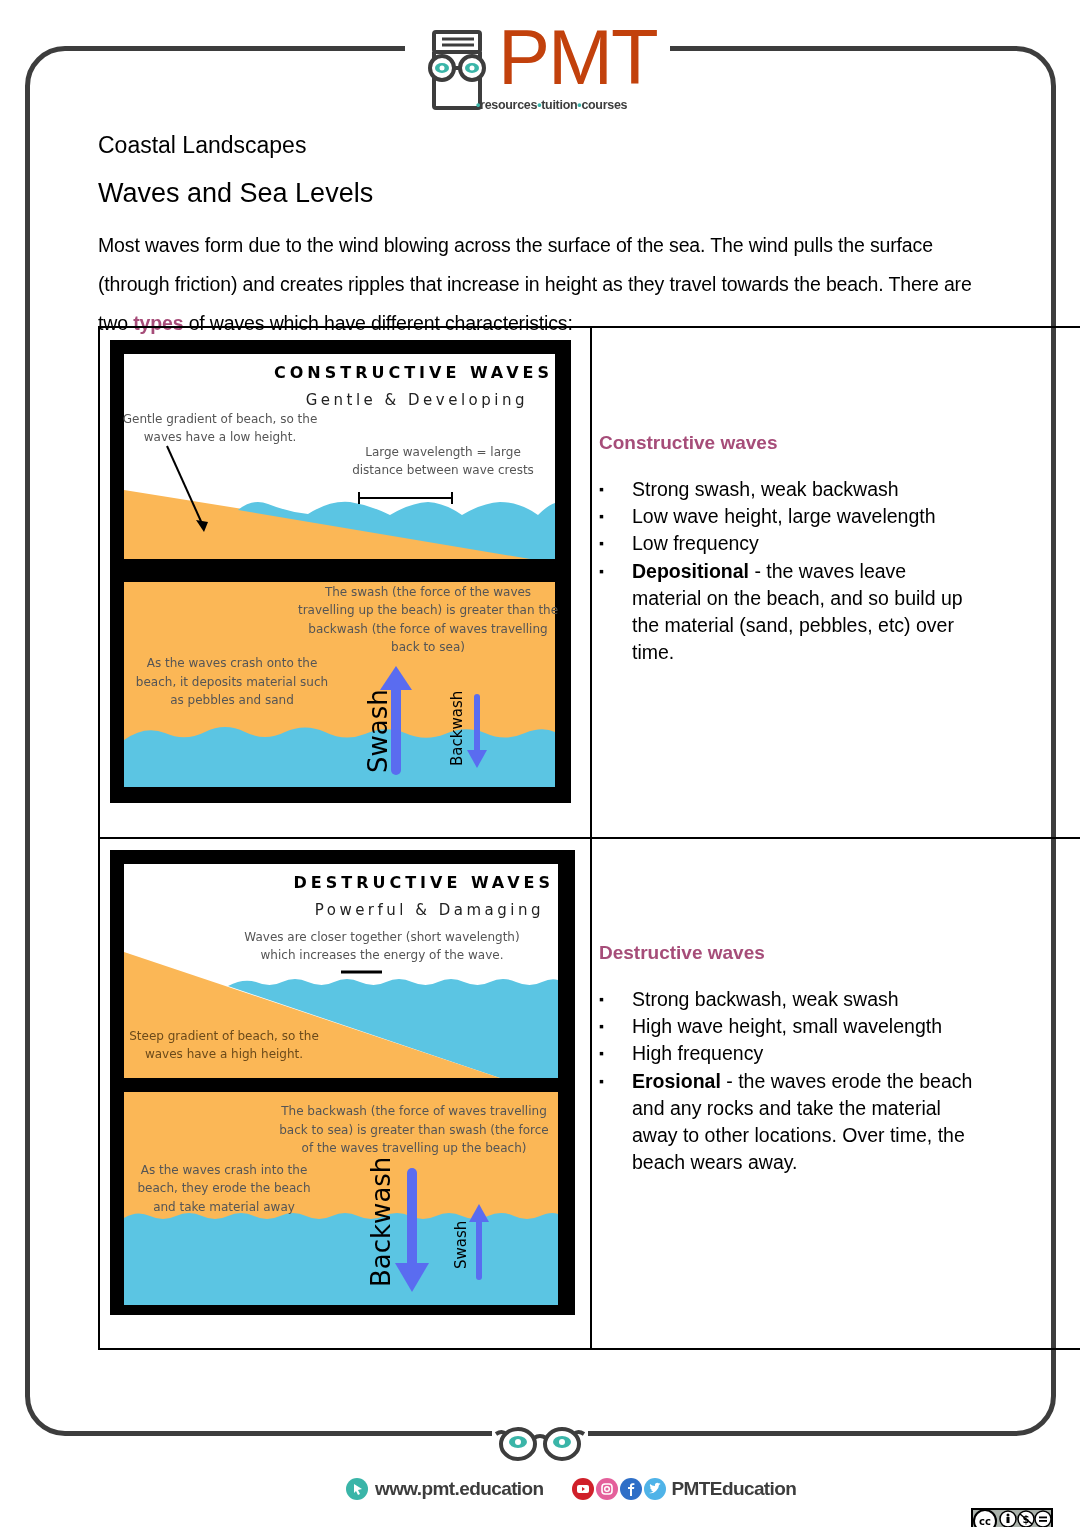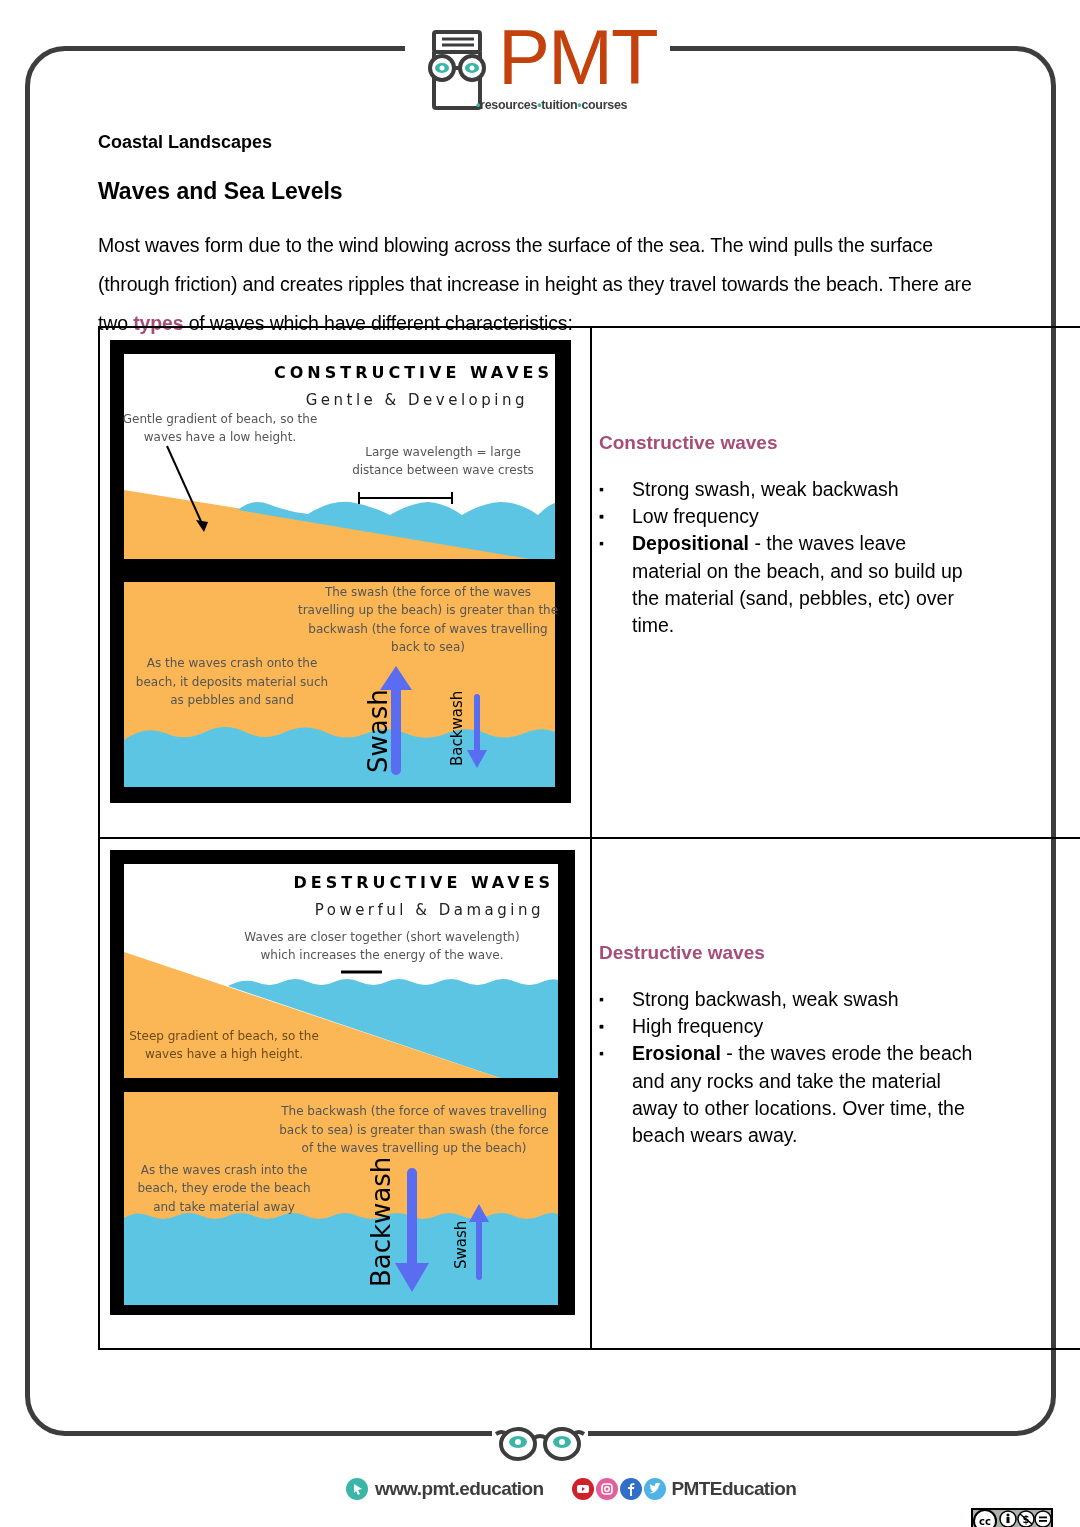--- a/index.html
+++ b/index.html
@@ -9,22 +9,22 @@
   .frame { position: absolute; left: 25px; top: 46px; width: 1031px; height: 1390px;
     border: 5px solid #3d3d3d; border-radius: 40px; }
   .logo-mask { position: absolute; left: 405px; top: 30px; width: 265px; height: 40px; background: #fff; }
   .logo { position: absolute; left: 420px; top: 28px; width: 245px; height: 86px; }
   .logo-text { position: absolute; left: 498px; top: 18px; font-family: "Liberation Sans", sans-serif;
     font-size: 78px; font-weight: 400; color: #c2410c; letter-spacing: -2px; line-height: 1; }
   .logo-tag { position: absolute; left: 476px; top: 98px; font-family: "Liberation Sans", sans-serif;
     font-size: 12.5px; color: #3d3d3d; font-weight: 700; letter-spacing: -0.3px; }
   .logo-tag .dot { color: #3ab5a8; }
 
-  .title { position: absolute; left: 98px; top: 132px; font-size: 18px; font-weight: 700; }
-  .subtitle { position: absolute; left: 98px; top: 178px; font-size: 23px; font-weight: 700; }
+  .title { position: absolute; left: 98px; top: 132px; font-size: 23px; font-weight: 400; }
+  .subtitle { position: absolute; left: 98px; top: 178px; font-size: 27px; font-weight: 400; }
   .intro { position: absolute; left: 98px; top: 226px; width: 900px; font-size: 19.5px; line-height: 39px; letter-spacing: -0.15px; }
   .accent { color: #a64d79; font-weight: 700; }
 
   .table { position: absolute; left: 98px; top: 326px; width: 984px; height: 1024px;
     border: 2px solid #000; }
   .vline { position: absolute; left: 490px; top: 0; width: 2px; height: 100%; background: #000; }
   .hline { position: absolute; left: 0; top: 509px; width: 100%; height: 2px; background: #000; }
 
   .diagram { position: absolute; background: #000; }
   .d1 { left: 10px; top: 12px; width: 461px; height: 463px; }
@@ -118,21 +118,21 @@
       <text x="122" y="364" text-anchor="middle" font-size="12" fill="#555">as pebbles and sand</text>
       <text x="0" y="0" font-size="26" fill="#000" transform="translate(277,433) rotate(-90)">Swash</text>
       <text x="0" y="0" font-size="15" fill="#000" transform="translate(352,426) rotate(-90)">Backwash</text>
     </svg>
   </div>
 
   <div class="desc desc1">
     <h3>Constructive waves</h3>
     <ul>
       <li><span class="bullet">▪</span><span>Strong swash, weak backwash</span></li>
-      <li><span class="bullet">▪</span></li>
+      <li><span class="bullet">▪</span><span>Low wave height, large wavelength</span></li>
       <li><span class="bullet">▪</span><span>Low frequency</span></li>
       <li><span class="bullet">▪</span><b>Depositional</b><span> - the waves leave material on the beach, and so build up the material (sand, pebbles, etc) over time.</span></li>
     </ul>
   </div>
 
   <div class="diagram d2">
     <svg width="465" height="465" viewBox="0 0 465 465" font-family="'DejaVu Sans', sans-serif">
 
       <rect x="14" y="14" width="434" height="214" fill="#ffffff"></rect>
       <path d="M118 136 Q133 128 146 132 Q160 138 172 132 Q185 126 198 132 Q212 138 224 132 Q237 126 250 132 Q264 138 276 132 Q289 126 302 132 Q316 138 328 132 Q341 126 354 132 Q368 138 380 132 Q393 126 406 132 Q420 138 432 132 Q441 128 448 130 L448 228 L390 228 Z" fill="#5bc5e3"></path>
@@ -159,21 +159,21 @@
       <text x="114" y="361" text-anchor="middle" font-size="12" fill="#555">and take material away</text>
       <text x="0" y="0" font-size="26" fill="#000" transform="translate(280,437) rotate(-90)">Backwash</text>
       <text x="0" y="0" font-size="15" fill="#000" transform="translate(356,419) rotate(-90)">Swash</text>
     </svg>
   </div>
 
   <div class="desc desc2">
     <h3>Destructive waves</h3>
     <ul>
       <li><span class="bullet">▪</span><span>Strong backwash, weak swash</span></li>
-      <li><span class="bullet">▪</span></li>
+      <li><span class="bullet">▪</span><span>High wave height, small wavelength</span></li>
       <li><span class="bullet">▪</span><span>High frequency</span></li>
       <li><span class="bullet">▪</span><b>Erosional</b><span> - the waves erode the beach and any rocks and take the material away to other locations. Over time, the beach wears away.</span></li>
     </ul>
   </div>
 </div>
 
 <div class="footer-glasses">
   <svg width="96" height="40" viewBox="0 0 96 40">
     <path d="M4 8 Q10 4 14 8" fill="none" stroke="#3d3d3d" stroke-width="4"></path>
     <path d="M82 8 Q86 4 92 8" fill="none" stroke="#3d3d3d" stroke-width="4"></path>

